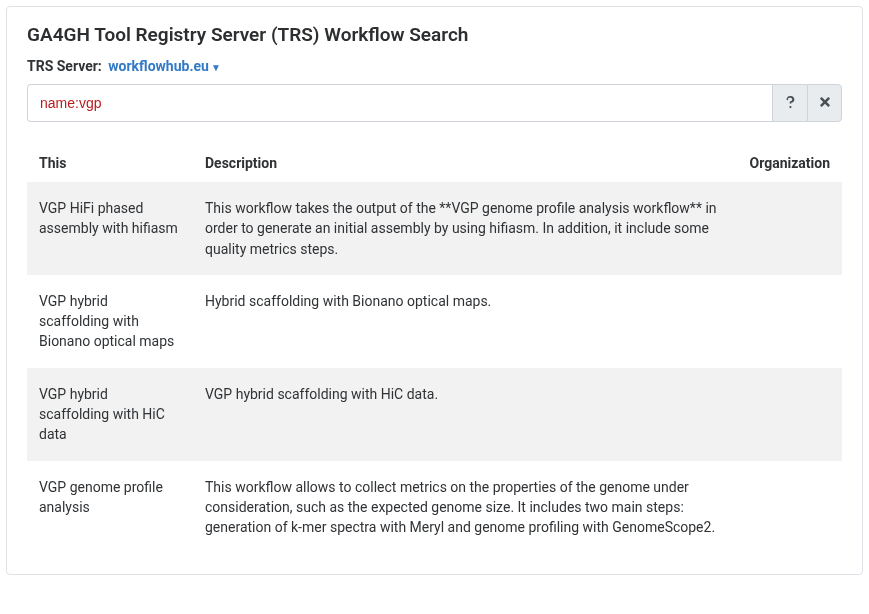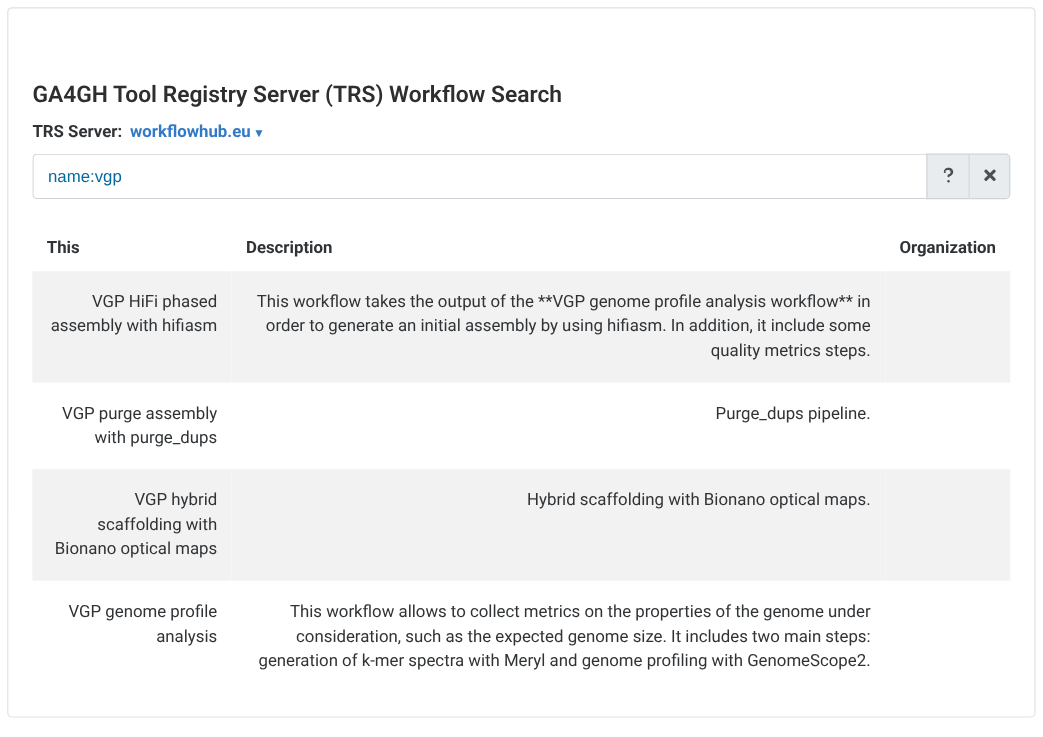--- a/index.html
+++ b/index.html
@@ -1,33 +1,33 @@
 <!DOCTYPE html>
 <html><head>
   <meta charset="utf-8">
   <style>
     * { box-sizing: border-box; margin: 0; padding: 0; }
     body { font-family: -apple-system, BlinkMacSystemFont, "Segoe UI", Roboto, "Helvetica Neue", Arial, sans-serif; background: #fff; padding: 6px; color: #303336; }
     .card { border: 1px solid #dee2e6; border-radius: 4px; padding: 16px 20px 20px 20px; width: 857px; }
-    .title { font-size: 19px; font-weight: 600; color: #2c2e30; margin-bottom: 12px; margin-top: 44px; }
+    .title { font-size: 19px; font-weight: 600; color: #2c2e30; margin-bottom: 12px; }
     .server-row { font-size: 14px; margin-bottom: 10px; }
     .server-label { font-weight: 700; color: #303336; margin-top: 42px; }
     .server-link { color: #3279c6; font-weight: 700; text-decoration: none; cursor: pointer; margin-left: 3px; }
     .server-link .caret { font-size: 10px; margin-left: 2px; }
     .search-group { display: flex; width: 100%; }
-    .search-input { flex: 1; border: 1px solid #ced4da; border-right: none; border-radius: 4px 0 0 4px; padding: 8px 12px; font-size: 14px; color: #0369a1; outline: none; height: 38px; }
+    .search-input { flex: 1; border: 1px solid #ced4da; border-right: none; border-radius: 4px 0 0 4px; padding: 8px 12px; font-size: 14px; color: #b91c1c; outline: none; height: 38px; }
     .btn { border: 1px solid #ced4da; background: #e9ecef; width: 35px; height: 38px; display: flex; align-items: center; justify-content: center; cursor: pointer; color: #495057; }
     .btn-help { border-right: none; }
     .btn-clear { border-radius: 0 4px 4px 0; }
     .btn svg { width: 14px; height: 14px; }
     .table { width: 100%; border-collapse: collapse; margin-top: 22px; font-size: 14px; }
     .table th { text-align: left; font-weight: 700; padding: 11px 12px; color: #303336; }
     .table th:nth-child(1) { width: 166px; }
     .table th:nth-child(3) { text-align: left; width: 90px; }
-    .table td { padding: 16px 12px; vertical-align: top; color: #303336; line-height: 1.45; text-align: right; }
+    .table td { padding: 16px 12px; vertical-align: top; color: #303336; line-height: 1.45; }
     .table tbody tr:nth-child(odd) { background: #f2f2f2; }
     .table tbody tr:nth-child(even) { background: #fff; }
   </style>
 </head>
 <body>
 
 <div class="card">
   <h2 class="title">GA4GH Tool Registry Server (TRS) Workflow Search</h2>
   <div class="server-row">
     <span class="server-label">TRS Server:</span>
@@ -61,27 +61,27 @@
         <th>Organization</th>
       </tr>
     </thead>
     <tbody id="tbody">
         <tr>
           <td>VGP HiFi phased assembly with hifiasm</td>
           <td>This workflow takes the output of the **VGP genome profile analysis workflow** in order to generate an initial assembly by using hifiasm. In addition, it include some quality metrics steps.</td>
           <td></td>
         </tr>
         <tr>
-          <td>VGP purge assembly with purge_dups</td>
-          <td>Purge_dups pipeline.</td>
+          <td>VGP hybrid scaffolding with Bionano optical maps</td>
+          <td>Hybrid scaffolding with Bionano optical maps.</td>
           <td></td>
         </tr>
         <tr>
-          <td>VGP hybrid scaffolding with Bionano optical maps</td>
-          <td>Hybrid scaffolding with Bionano optical maps.</td>
+          <td>VGP hybrid scaffolding with HiC data</td>
+          <td>VGP hybrid scaffolding with HiC data.</td>
           <td></td>
         </tr>
         <tr>
           <td>VGP genome profile analysis</td>
           <td>This workflow allows to collect metrics on the properties of the genome under consideration, such as the expected genome size. It includes two main steps: generation of k-mer spectra with Meryl and genome profiling with GenomeScope2.</td>
           <td></td>
         </tr>
       </tbody>
   </table>
 </div>

